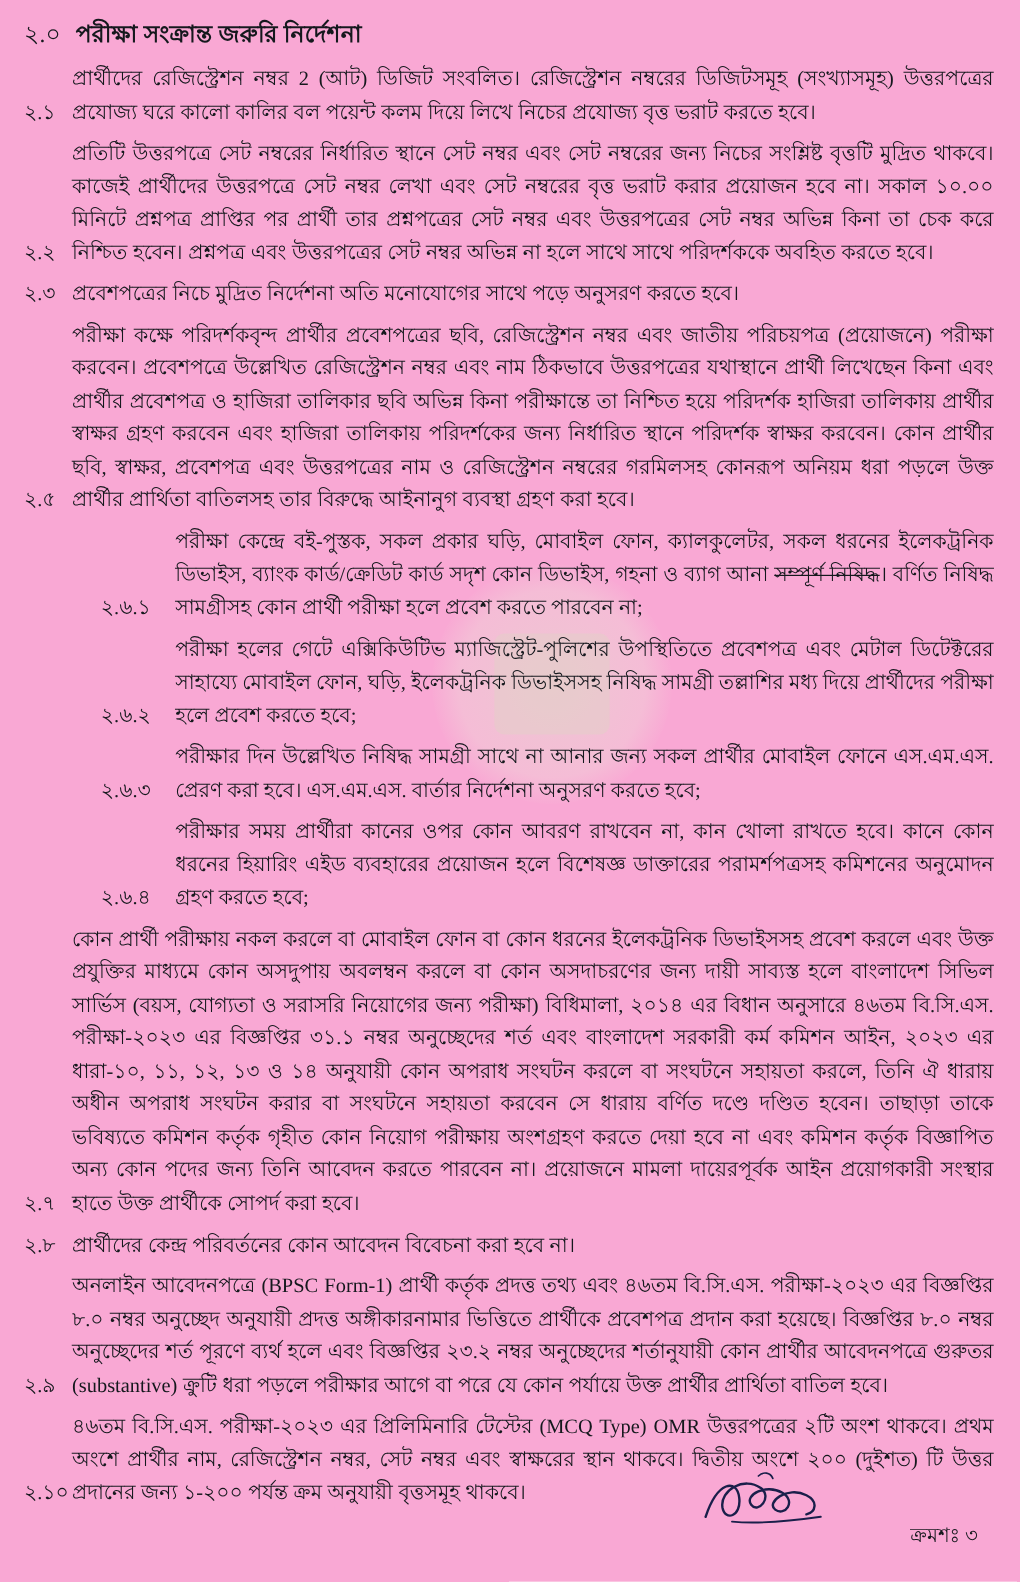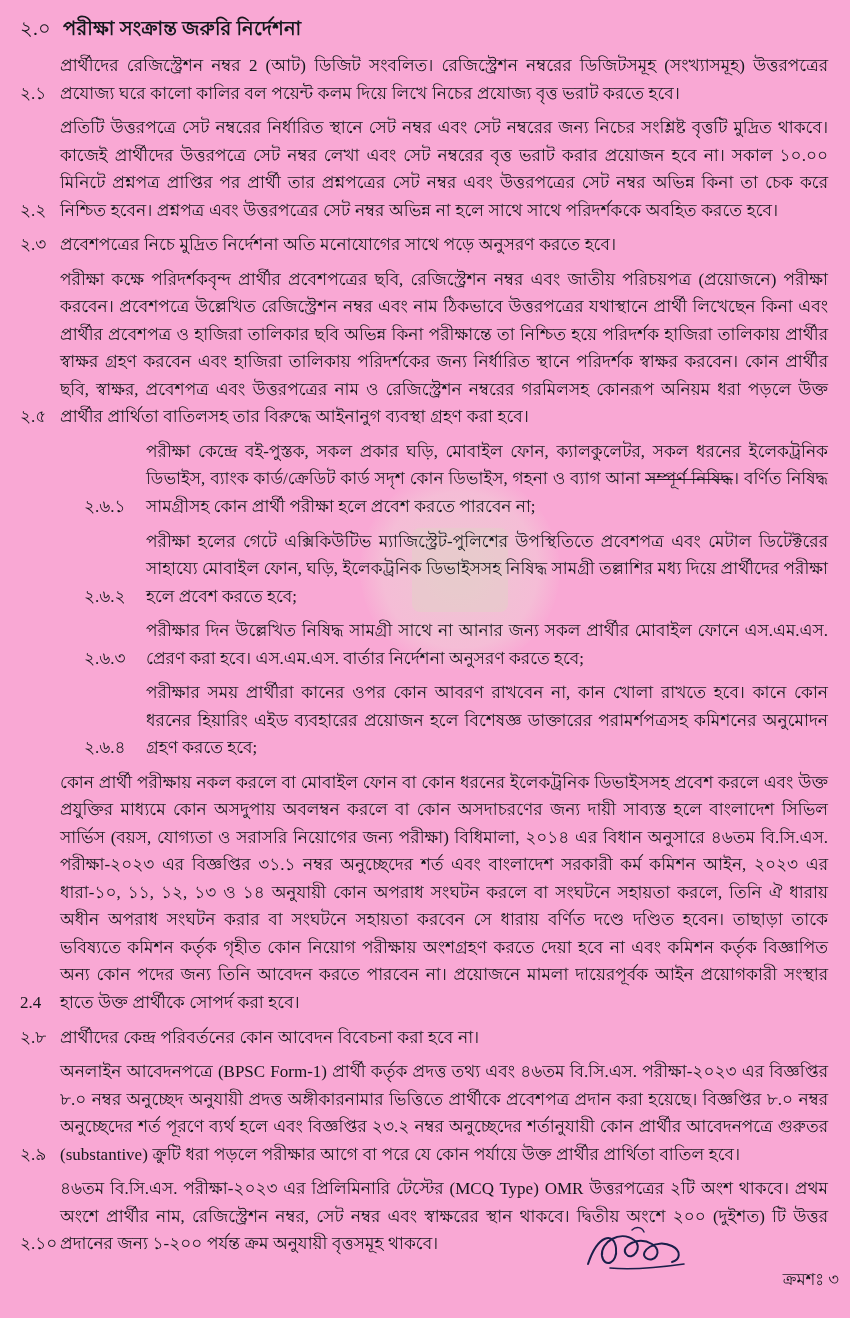--- a/index.html
+++ b/index.html
@@ -123,21 +123,21 @@
     right: 150px;
     bottom: 26px;
     width: 120px;
     height: 52px;
   }
   .sign-wrap svg {
     display: block;
   }
   .cont-label {
     position: absolute;
-    right: 11px;
+    right: 35px;
     bottom: 8px;
     font-size: 16.5px;
   }
 </style>
 </head>
 <body>
 
 <div class="page">
 
   <div class="watermark"></div>
@@ -191,21 +191,21 @@
       </div>
 
       <div class="sub-row">
         <div class="num">২.৬.৪</div>
         <div class="body">পরীক্ষার সময় প্রার্থীরা কানের ওপর কোন আবরণ রাখবেন না, কান খোলা রাখতে হবে। কানে কোন ধরনের হিয়ারিং এইড ব্যবহারের প্রয়োজন হলে বিশেষজ্ঞ ডাক্তারের পরামর্শপত্রসহ কমিশনের অনুমোদন গ্রহণ করতে হবে;</div>
       </div>
 
     </div>
 
     <div class="row">
-      <div class="num">2.4</div>
+      <div class="num">২.৭</div>
       <div class="body">কোন প্রার্থী পরীক্ষায় নকল করলে বা মোবাইল ফোন বা কোন ধরনের ইলেকট্রনিক ডিভাইসসহ প্রবেশ করলে এবং উক্ত প্রযুক্তির মাধ্যমে কোন অসদুপায় অবলম্বন করলে বা কোন অসদাচরণের জন্য দায়ী সাব্যস্ত হলে বাংলাদেশ সিভিল সার্ভিস (বয়স, যোগ্যতা ও সরাসরি নিয়োগের জন্য পরীক্ষা) বিধিমালা, ২০১৪ এর বিধান অনুসারে ৪৬তম বি.সি.এস. পরীক্ষা-২০২৩ এর বিজ্ঞপ্তির ৩১.১ নম্বর অনুচ্ছেদের শর্ত এবং বাংলাদেশ সরকারী কর্ম কমিশন আইন, ২০২৩ এর ধারা-১০, ১১, ১২, ১৩ ও ১৪ অনুযায়ী কোন অপরাধ সংঘটন করলে বা সংঘটনে সহায়তা করলে, তিনি ঐ ধারায় অধীন অপরাধ সংঘটন করার বা সংঘটনে সহায়তা করবেন সে ধারায় বর্ণিত দণ্ডে দণ্ডিত হবেন। তাছাড়া তাকে ভবিষ্যতে কমিশন কর্তৃক গৃহীত কোন নিয়োগ পরীক্ষায় অংশগ্রহণ করতে দেয়া হবে না এবং কমিশন কর্তৃক বিজ্ঞাপিত অন্য কোন পদের জন্য তিনি আবেদন করতে পারবেন না। প্রয়োজনে মামলা দায়েরপূর্বক আইন প্রয়োগকারী সংস্থার হাতে উক্ত প্রার্থীকে সোপর্দ করা হবে।</div>
     </div>
 
     <div class="row">
       <div class="num">২.৮</div>
       <div class="body">প্রার্থীদের কেন্দ্র পরিবর্তনের কোন আবেদন বিবেচনা করা হবে না।</div>
     </div>
 
     <div class="row">
       <div class="num">২.৯</div>

